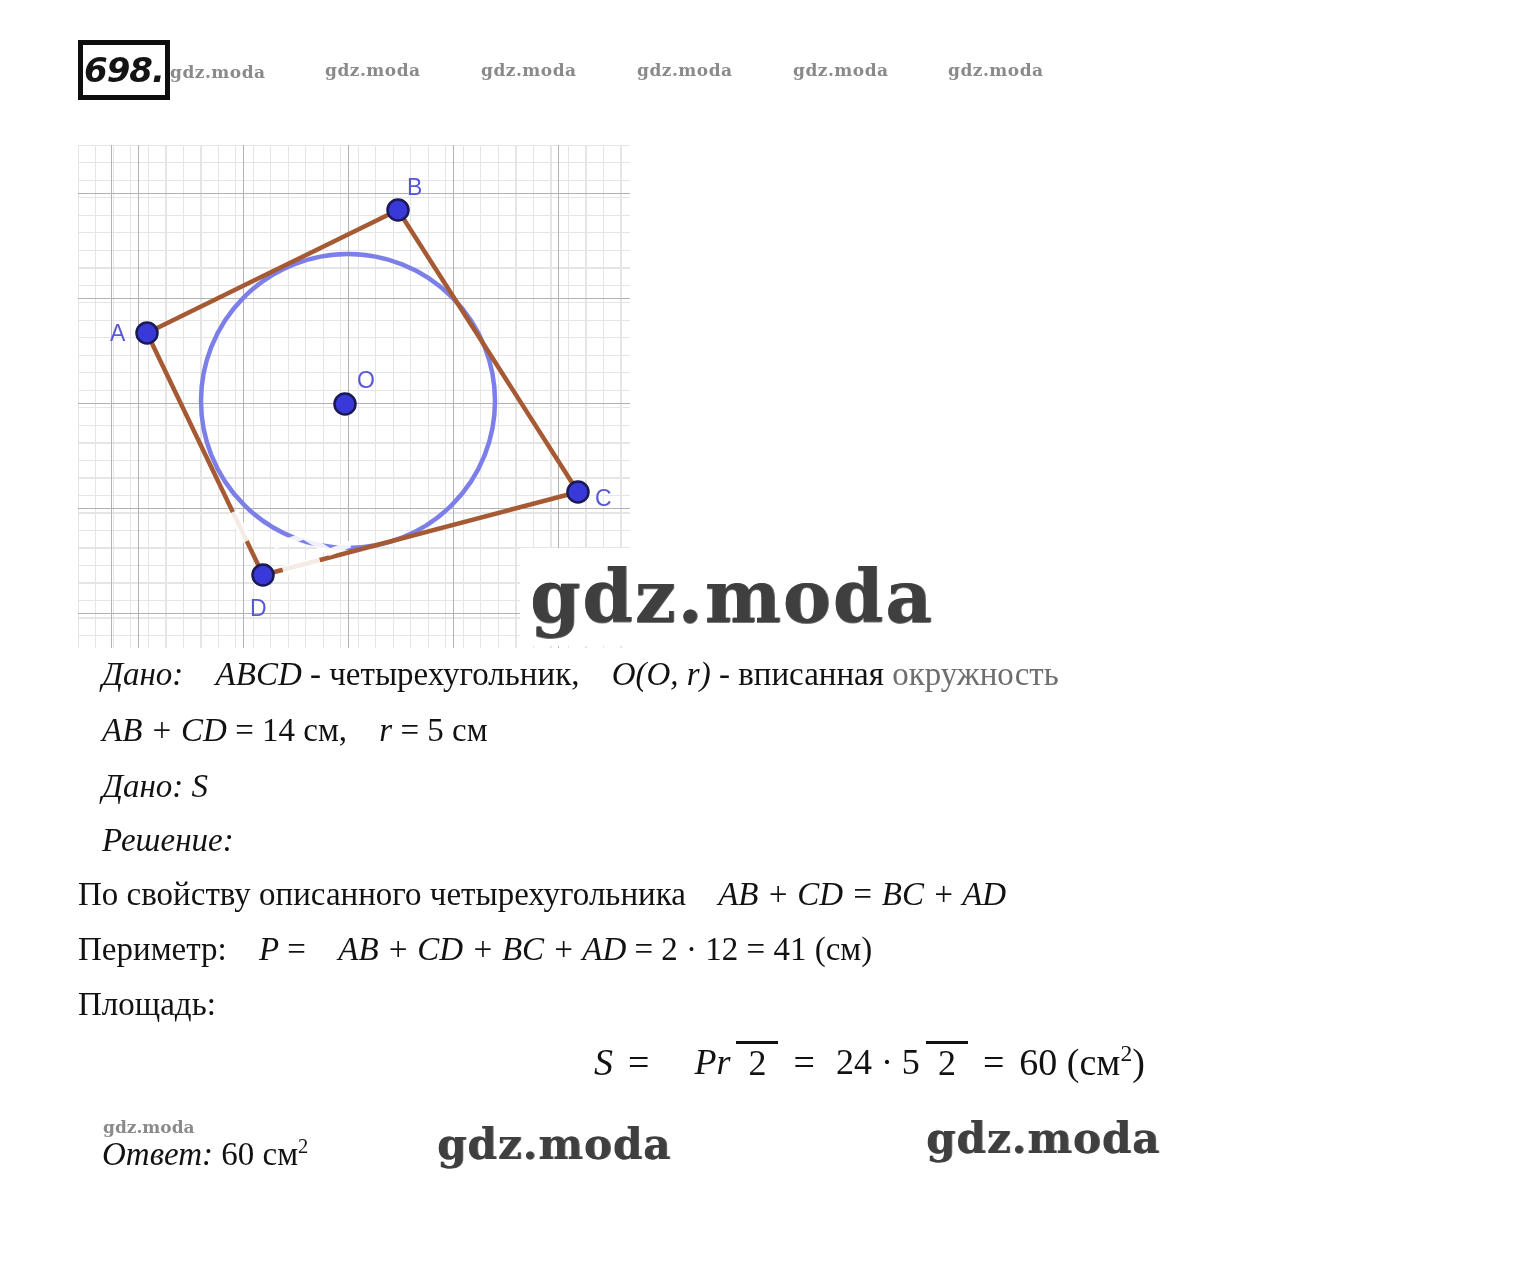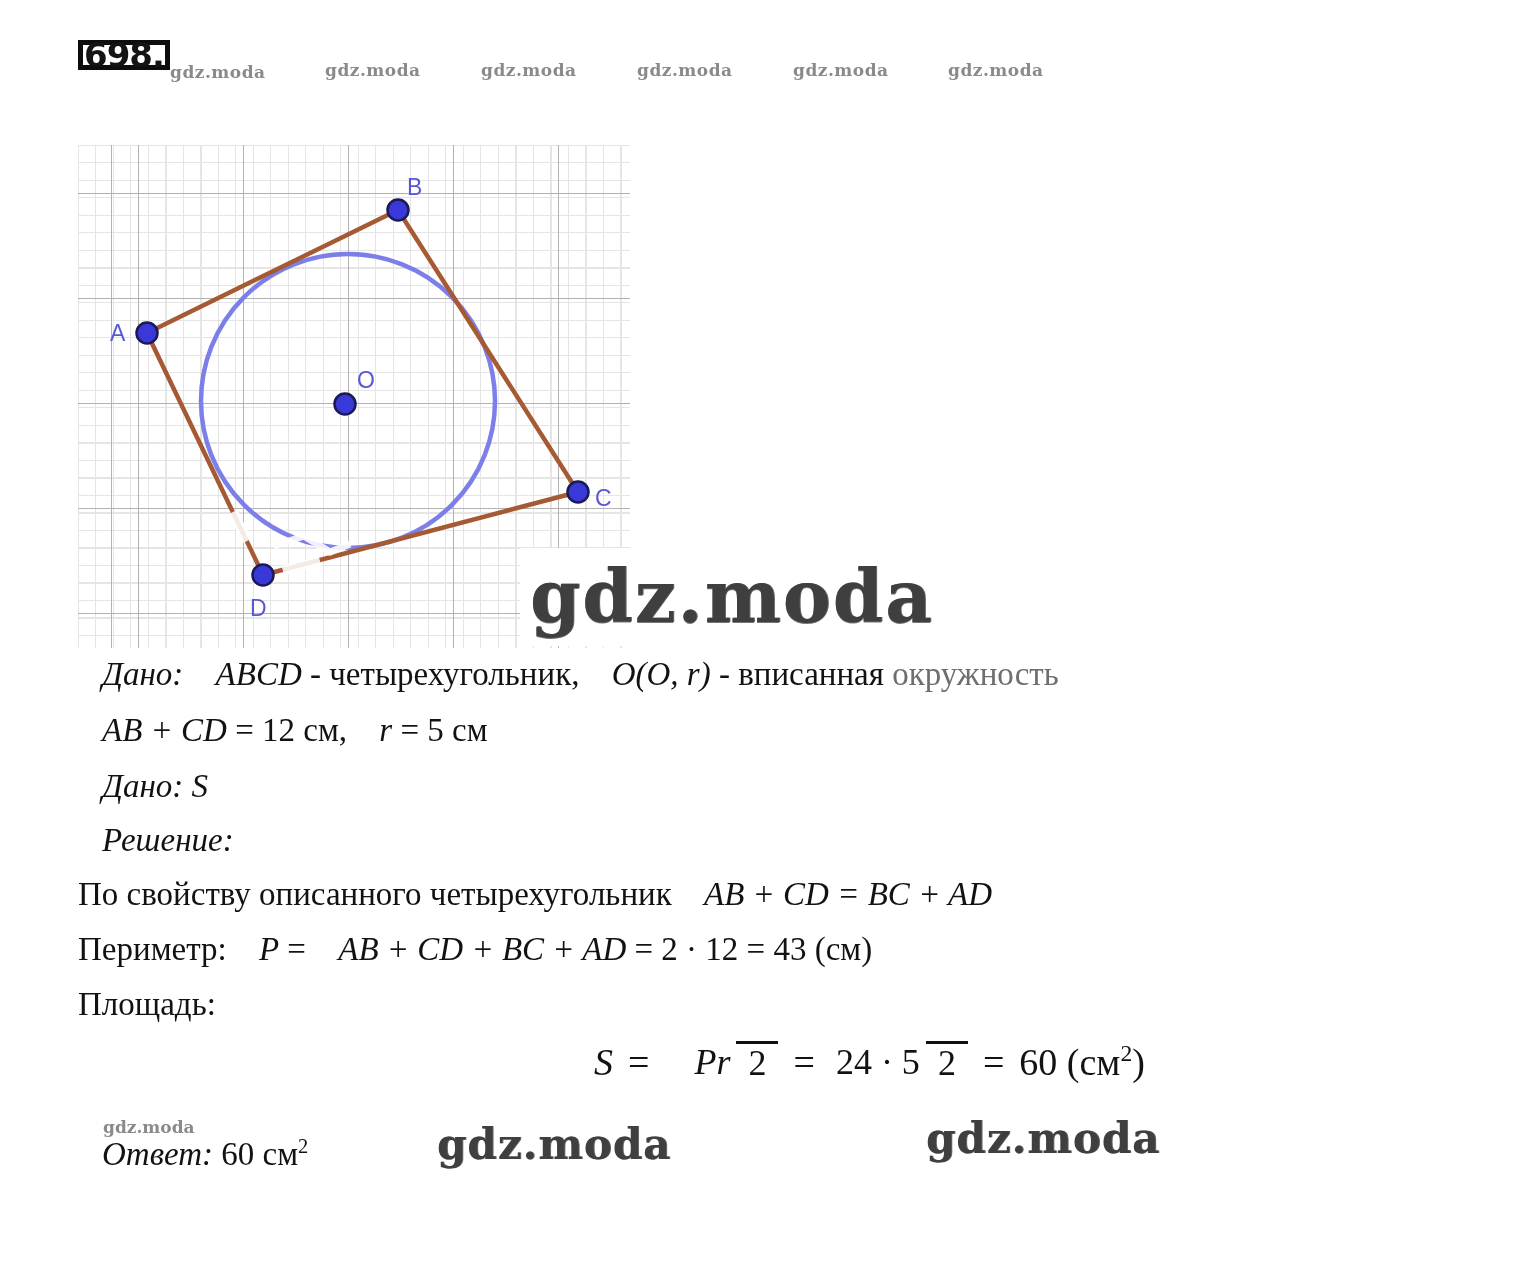--- a/index.html
+++ b/index.html
@@ -7,23 +7,24 @@
     --label:#5858d6; --grid-minor:#e5e5e5; --grid-major:#b2b2b2;
     --wm-gray:#8a8a8a; --wm-dark:#3f3f3f; --ink:#151515; --fade:#6e6e6e;
   }
   *{margin:0;padding:0;box-sizing:border-box;}
   html,body{background:#ffffff;}
   .page{
     position:relative; width:1532px; height:1266px; background:#ffffff; overflow:hidden;
     font-family:"Liberation Serif", serif; color:var(--ink,#151515);
   }
   .problem-number{
-    position:absolute; left:78px; top:40px; width:92px; height:30px;
+    position:absolute; left:78px; top:40px; width:92px; height:60px;
     border:5px solid #0d0d0d; display:flex; align-items:center; justify-content:center;
     background:#fff;
+    font-style:italic;
   }
   .problem-number span{
     font-family:"DejaVu Sans","Liberation Sans",sans-serif; font-weight:bold;
     font-size:34px; letter-spacing:-1px; color:#141414;
   }
   .wm-top{
     position:absolute; top:60px; font-family:"DejaVu Serif",serif; font-weight:bold;
     font-size:17px; color:var(--wm-gray,#8a8a8a); letter-spacing:0.5px;
   }
   .grid-paper{
@@ -110,33 +111,33 @@
     <text x="279" y="243">O</text>
   </svg>
 
   <div class="wm-big">gdz.moda</div>
 
   <div class="tline" style="top:656px">
     <span class="it">Дано: </span><span class="it">ABCD</span><span> - четырехугольник, </span><span class="it">O(O, r)</span><span> - вписанная </span><span class="faded">окружность</span>
   </div>
 
   <div class="tline" style="top:712px">
-    <span class="it">AB + CD</span><span> = 12 см, </span><span class="it">r</span><span> = 5 см</span>
+    <span class="it">AB + CD</span><span> = 14 см, </span><span class="it">r</span><span> = 5 см</span>
   </div>
 
   <div class="tline it" style="top:768px">Дано: S</div>
 
   <div class="tline it" style="top:822px">Решение:</div>
 
   <div class="tline" style="top:876px">
-    <span>По свойству описанного четырехугольник </span><span class="it">AB + CD = BC + AD</span>
+    <span>По свойству описанного четырехугольника </span><span class="it">AB + CD = BC + AD</span>
   </div>
 
   <div class="tline" style="top:931px">
-    <span>Периметр: </span><span class="it">P</span><span> = </span><span class="it">AB + CD + BC + AD</span><span> = 2 · 12 = 43 (см)</span>
+    <span>Периметр: </span><span class="it">P</span><span> = </span><span class="it">AB + CD + BC + AD</span><span> = 2 · 12 = 41 (см)</span>
   </div>
 
   <div class="tline" style="top:986px">Площадь:</div>
 
   <div class="formula">
     <span class="it">S</span>
     <span>=</span>
     <span class="frac">
       <span class="num it">Pr</span>
       <span class="den">2</span>

